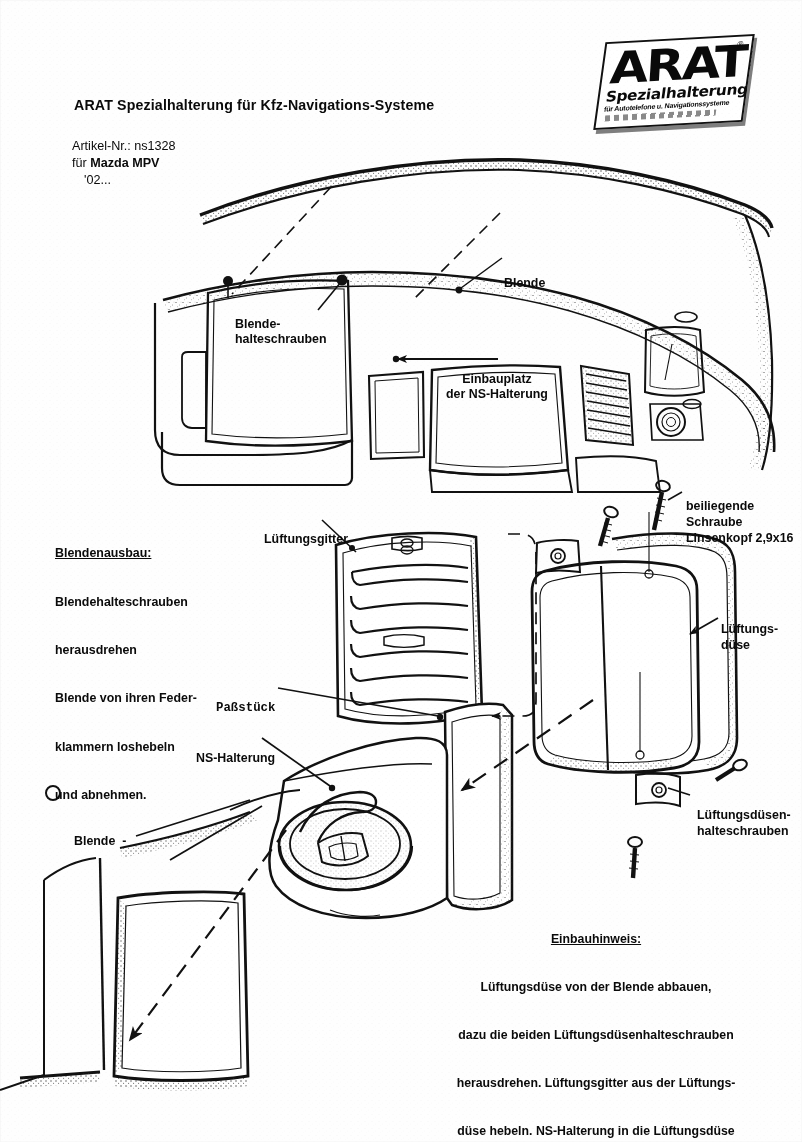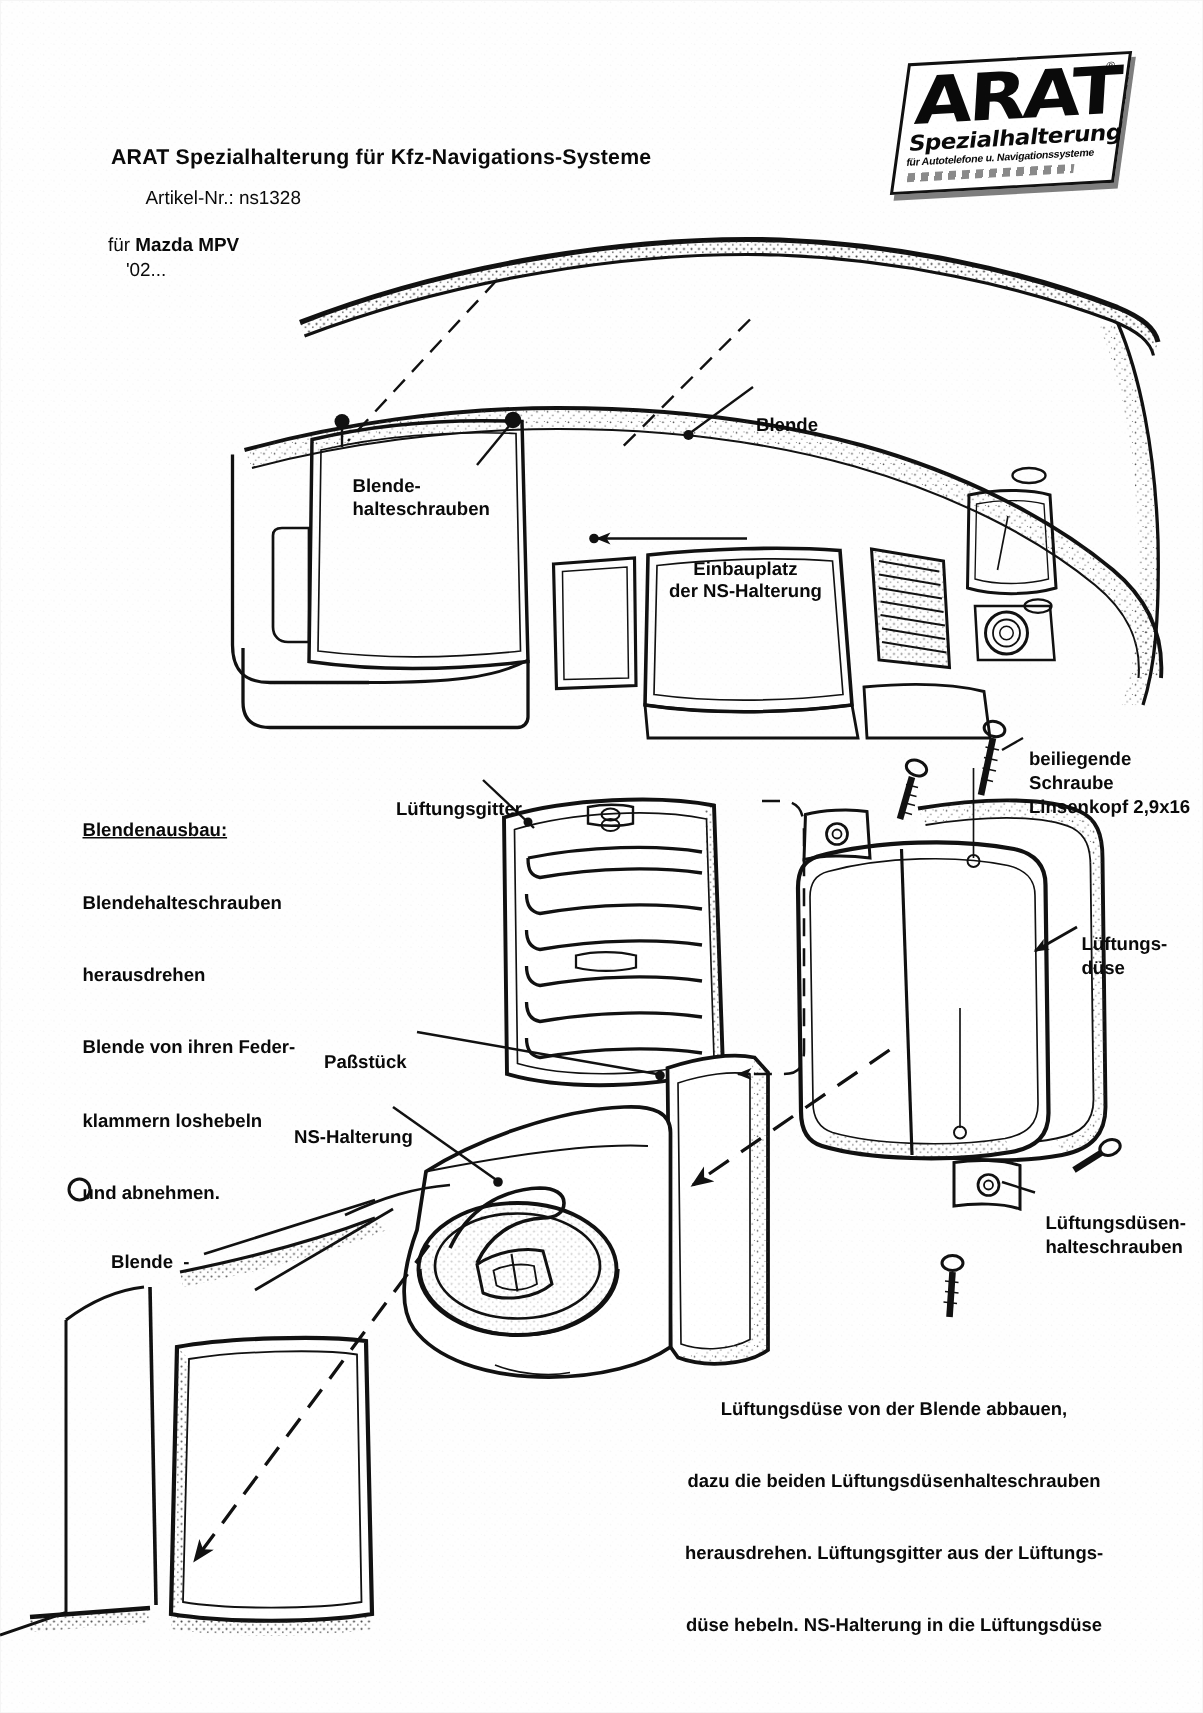--- a/index.html
+++ b/index.html
@@ -21,21 +21,21 @@
   
   #doc-title{
     left:76px;top:52px;
     font-size:21px;font-weight:bold;letter-spacing:1.6px;
   }
   #doc-subtitle{
     left:74px;top:97px;
     font-size:14.2px;font-weight:bold;letter-spacing:.15px;
   }
   .meta{font-size:12.6px;left:72px;}
-  #meta-article{top:125px;margin-left:25px;}
+  #meta-article{top:139px;}
   #meta-vehicle{top:156px;}
   #meta-year{top:173px;left:84px;}
   .meta .strong{font-weight:bold;}
 
   
   #logo{
     position:absolute;left:600px;top:38px;width:148px;height:88px;
   }
   #logo .plate{
     position:absolute;inset:0;
@@ -89,21 +89,21 @@
   
   .lbl{position:absolute;font-size:12.4px;font-weight:bold;white-space:pre;line-height:1.2;margin-top:24px;}
 
   #lbl-blende-top{left:504px;top:252px;}
   #lbl-blendehalteschrauben{left:235px;top:293px;}
   #lbl-einbauplatz{left:446px;top:348px;text-align:center;}
   #lbl-lueftungsgitter{left:264px;top:508px;}
   #lbl-beiliegende{left:686px;top:474px;line-height:1.3;}
   #lbl-lueftungsduese{left:721px;top:598px;line-height:1.25;}
   #lbl-lueftungsduesen-halteschraube{left:697px;top:784px;line-height:1.25;}
-  #lbl-passstueck{left:216px;top:677px;}
+  #lbl-passstueck{left:216px;top:677px;font-family:Liberation Mono, monospace;}
   #lbl-ns-halterung{left:196px;top:727px;}
   #lbl-blende-left{left:74px;top:810px;}
 
   
   #block-blendenausbau{
     left:55px;top:513px;font-size:12.4px;font-weight:bold;line-height:1.30;
   }
   #block-blendenausbau .hd{text-decoration:underline;}
 
   #block-einbauhinweis{
@@ -451,20 +451,21 @@
   <div class="t" id="block-blendenausbau">
     <div class="hd">Blendenausbau:</div>
     <div>Blendehalteschrauben</div>
     <div>herausdrehen</div>
     <div>Blende von ihren Feder-</div>
     <div>klammern loshebeln</div>
     <div>und abnehmen.</div>
   </div>
 
   <div class="t" id="block-einbauhinweis">
+    <div class="hd">Einbauhinweis:</div>
     <div class="row">Lüftungsdüse von der Blende abbauen,</div>
     <div class="row">dazu die beiden Lüftungsdüsenhalteschrauben</div>
     <div class="row">herausdrehen. Lüftungsgitter aus der Lüftungs-</div>
     <div class="row">düse hebeln. NS-Halterung in die Lüftungsdüse</div>
     
     
     
     
     
     

